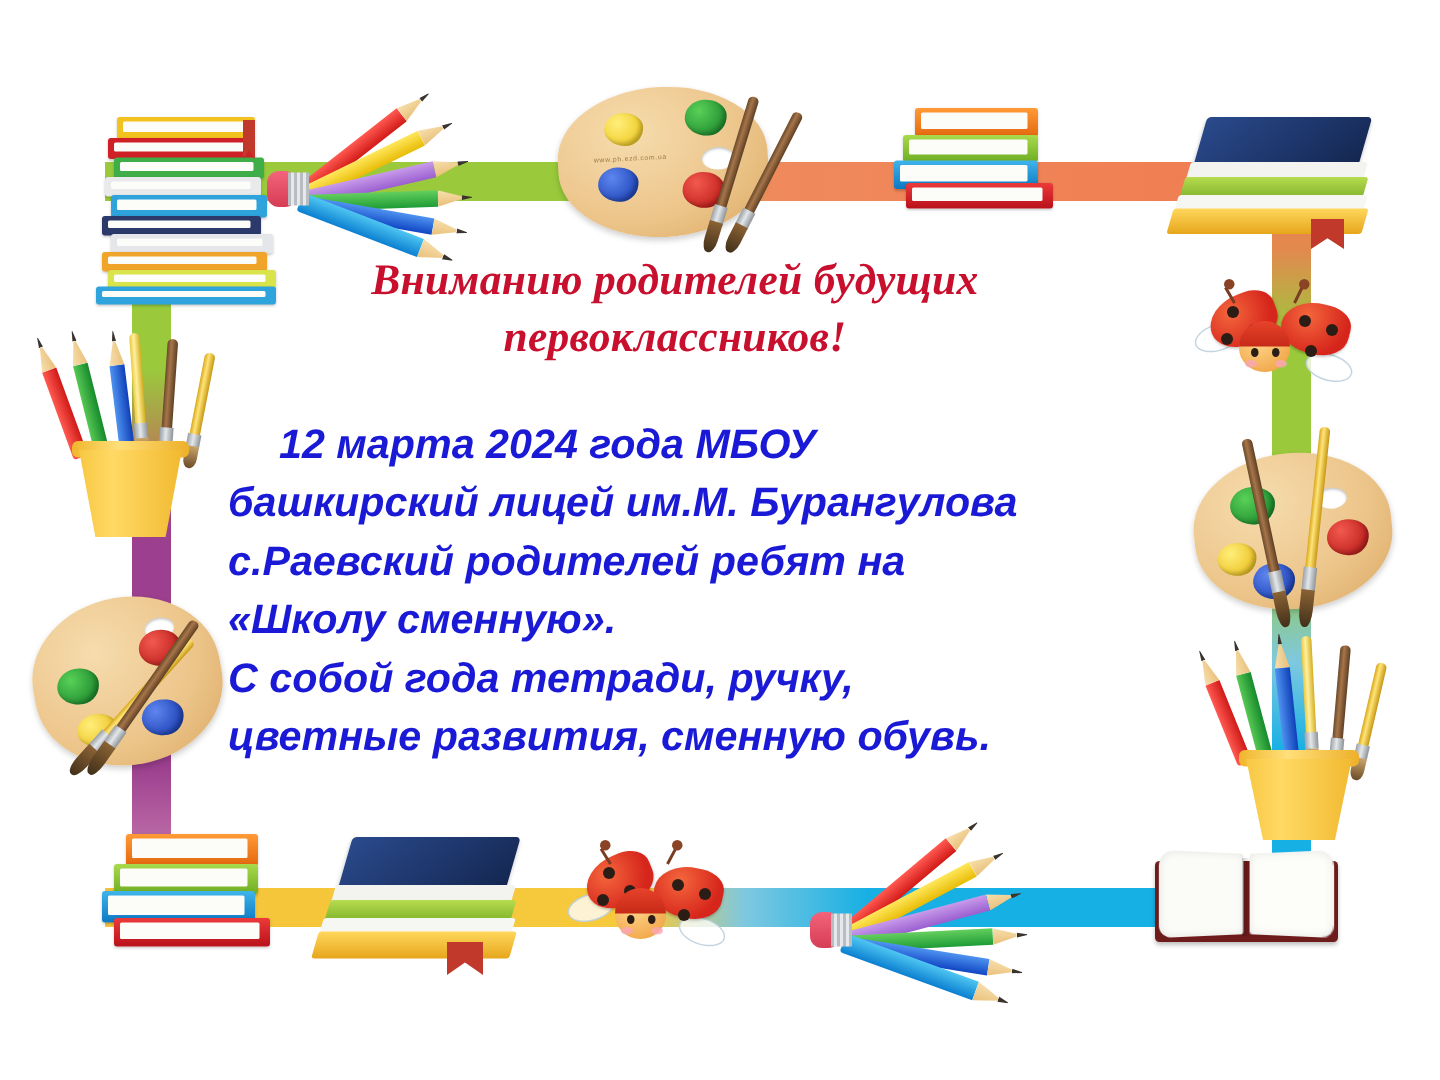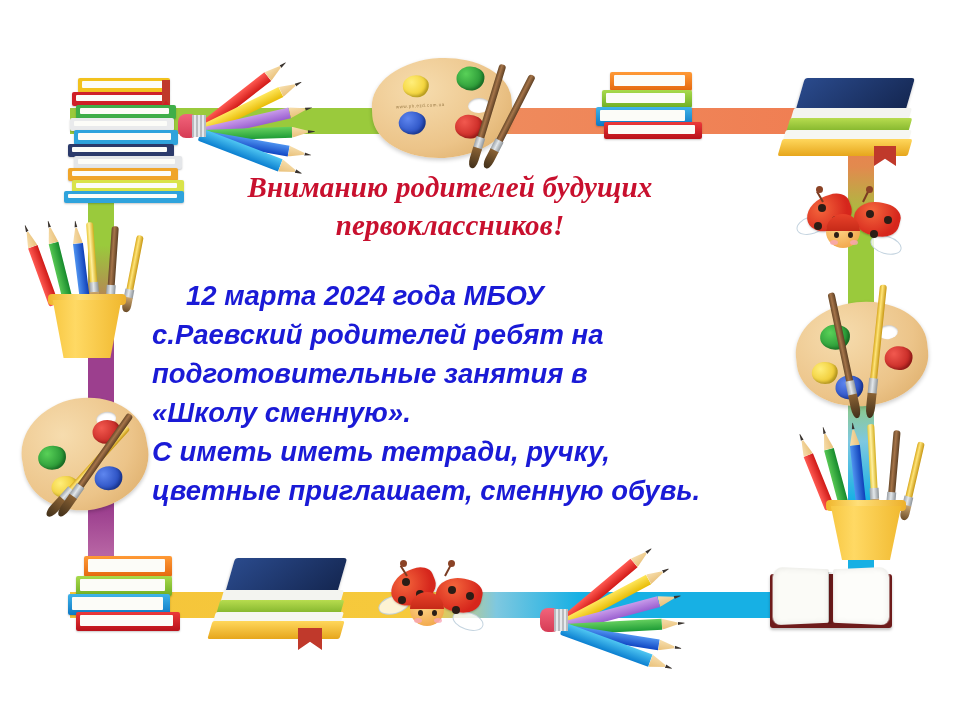--- a/index.html
+++ b/index.html
@@ -456,20 +456,20 @@
     <div style="position:absolute;left:58px;top:6px;width:5px;height:52px;
          background:linear-gradient(90deg,rgba(0,0,0,.18),rgba(0,0,0,.02));"></div>
   </div>
 
   <div id="headline">
     <span>Вниманию родителей  будущих первоклассников!</span>
   </div>
 
   <div id="body-text">
     <div class="line indent">12 марта 2024 года МБОУ</div>
+    <div class="line">башкирский лицей им.М. Бурангулова</div>
     <div class="line">с.Раевский родителей ребят на</div>
-    <div class="line">подготовительные занятия в</div>
     <div class="line">«Школу сменную».</div>
-    <div class="line">С иметь иметь тетради, ручку,</div>
-    <div class="line">цветные приглашает, сменную обувь.</div>
+    <div class="line">С собой года тетради, ручку,</div>
+    <div class="line">цветные развития, сменную обувь.</div>
   </div>
 
 </div>
 
 </body></html>

